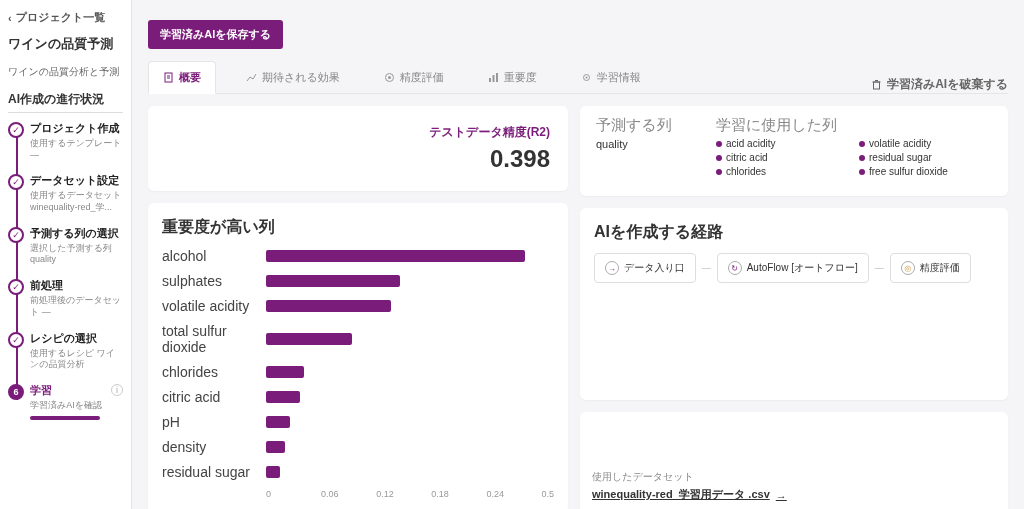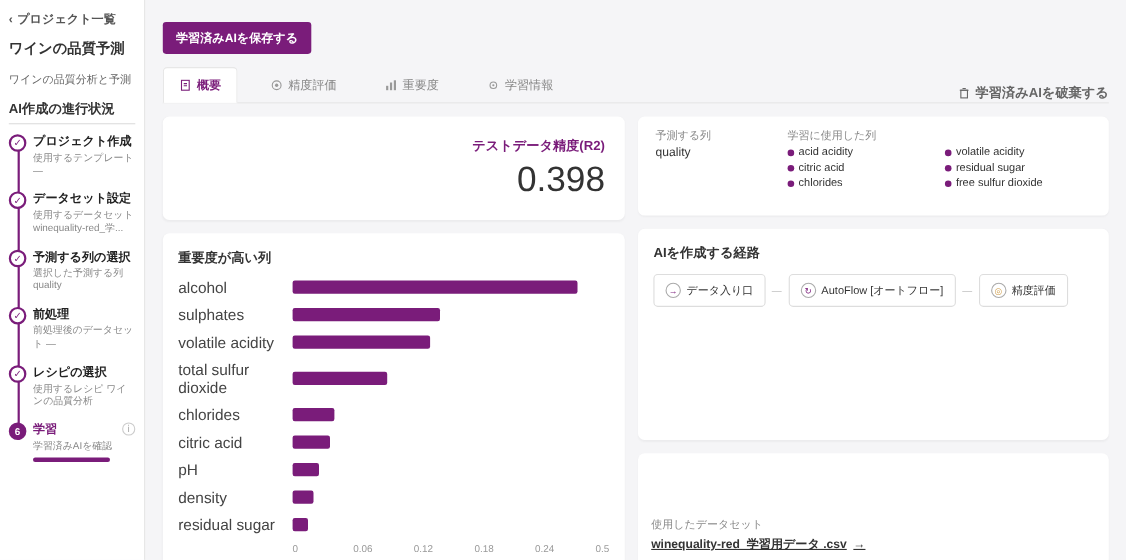--- a/index.html
+++ b/index.html
@@ -33,34 +33,34 @@
 
 .tabbar { display: flex; align-items: flex-end; gap: 16px; margin-top: 12px; border-bottom: 1px solid #e5e5e5; }
 .tab { padding: 8px 14px; font-size: 11px; color: #888; display: flex; align-items: center; gap: 5px; }
 .tab.active { color: #7a1c7a; font-weight: 700; border: 1px solid #e5e5e5; border-bottom: 1px solid #fff; border-radius: 4px 4px 0 0; background: #fff; margin-bottom: -1px; }
 .discard { margin-left: auto; color: #666; font-size: 12px; display: flex; align-items: center; gap: 5px; font-weight: 600; }
 
 .content-grid { display: grid; grid-template-columns: 420px 1fr; gap: 12px; margin-top: 12px; }
 .card { background: #fff; border-radius: 6px; padding: 12px 14px; box-shadow: 0 1px 2px rgba(0,0,0,.04); }
 .metric-card { text-align: right; padding: 18px; }
 .metric-label { font-size: 12px; font-weight: 700; color: #7a1c7a; }
-.metric-value { font-size: 32px; font-weight: 400; margin-top: 4px; }
+.metric-value { font-size: 24px; font-weight: 700; margin-top: 4px; }
 
 .cols-card { padding: 10px; overflow: hidden; height: 90px; }
 .cols-row { display: flex; }
 .cols-col { flex: 1; padding: 0 6px; }
-.cols-head { font-size: 10px; color: #888; margin-bottom: 3px; }
+.cols-head { font-size: 15px; color: #888; margin-bottom: 3px; }
 .cols-val { font-size: 11px; color: #333; }
 .feat-list { display: flex; flex-direction: column; gap: 3px; }
 .feat-row { display: flex; gap: 10px; }
 .feat { font-size: 10px; display: flex; align-items: center; gap: 4px; flex: 1; }
 .dot { width: 6px; height: 6px; border-radius: 50%; background: #7a1c7a; flex-shrink: 0; }
 
 .importance-card { padding: 14px; }
-.card-title { font-size: 12px; font-weight: 700; margin-bottom: 10px; }
+.card-title { font-size: 16px; font-weight: 700; margin-bottom: 10px; }
 .bars { }
 .bar-row { display: flex; align-items: center; margin-bottom: 9px; }
 .bar-label { width: 104px; font-size: 14px; color: #444; text-align: left; padding-right: 6px; }
 .bar-track { flex: 1; height: 12px; position: relative; }
 .bar-fill { height: 100%; background: #7a1c7a; border-radius: 2px; }
 .axis { display: flex; margin-left: 104px; font-size: 9px; color: #999; margin-top: 4px; }
 .axis span { flex: 1; text-align: left; }
 .axis span:last-child { flex: 0; }
 
 .route-card { padding: 14px; height: 192px; }
@@ -140,20 +140,28 @@
               <rect x="2" y="1" width="7" height="9" fill="none" stroke="#7a1c7a"></rect>
               <line x1="4" y1="4" x2="7" y2="4" stroke="#7a1c7a"></line>
               <line x1="4" y1="6" x2="7" y2="6" stroke="#7a1c7a"></line>
             </svg>
           </span>
         <span>概要</span>
       </div>
       <div class="tab">
         <span>
             <svg width="11" height="11" viewBox="0 0 11 11">
+              <polyline points="1,9 4,5 7,7 10,2" fill="none" stroke="#999"></polyline>
+            </svg>
+          </span>
+        <span>期待される効果</span>
+      </div>
+      <div class="tab">
+        <span>
+            <svg width="11" height="11" viewBox="0 0 11 11">
               <circle cx="5.5" cy="5.5" r="4" fill="none" stroke="#999"></circle>
               <circle cx="5.5" cy="5.5" r="1.5" fill="#999"></circle>
             </svg>
           </span>
         <span>精度評価</span>
       </div>
       <div class="tab">
         <span>
             <svg width="11" height="11" viewBox="0 0 11 11">
               <rect x="1" y="6" width="2" height="4" fill="#999"></rect>

